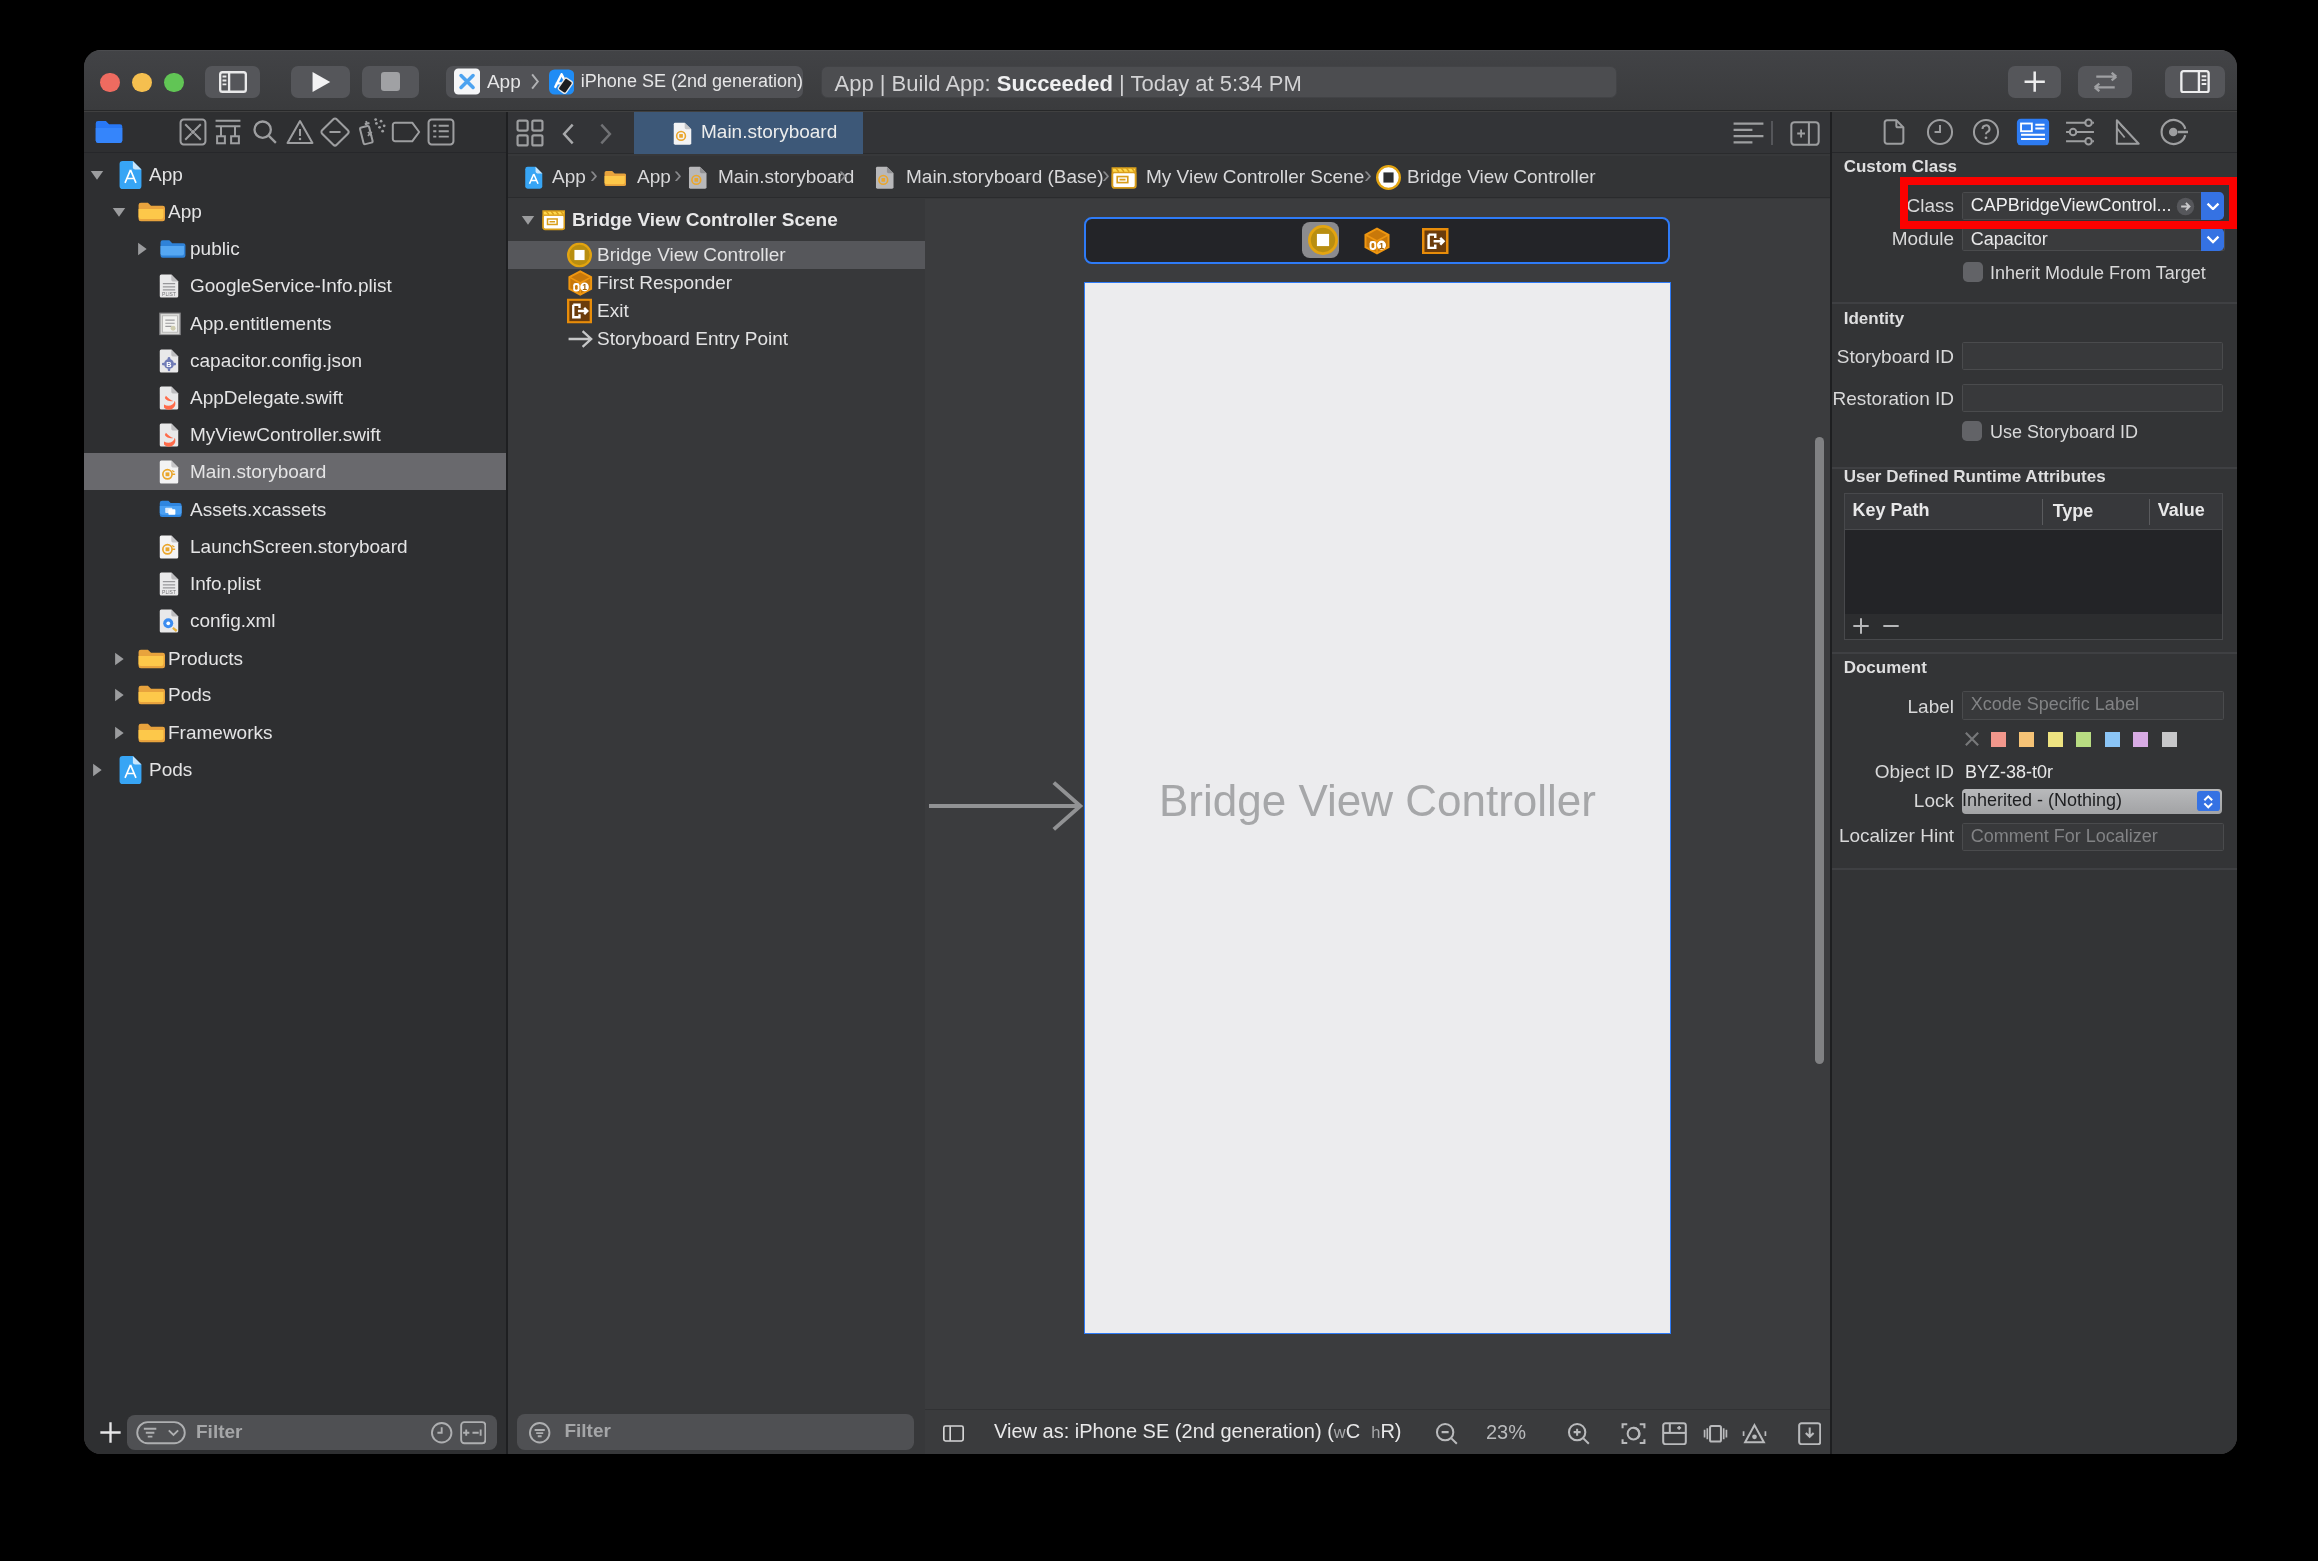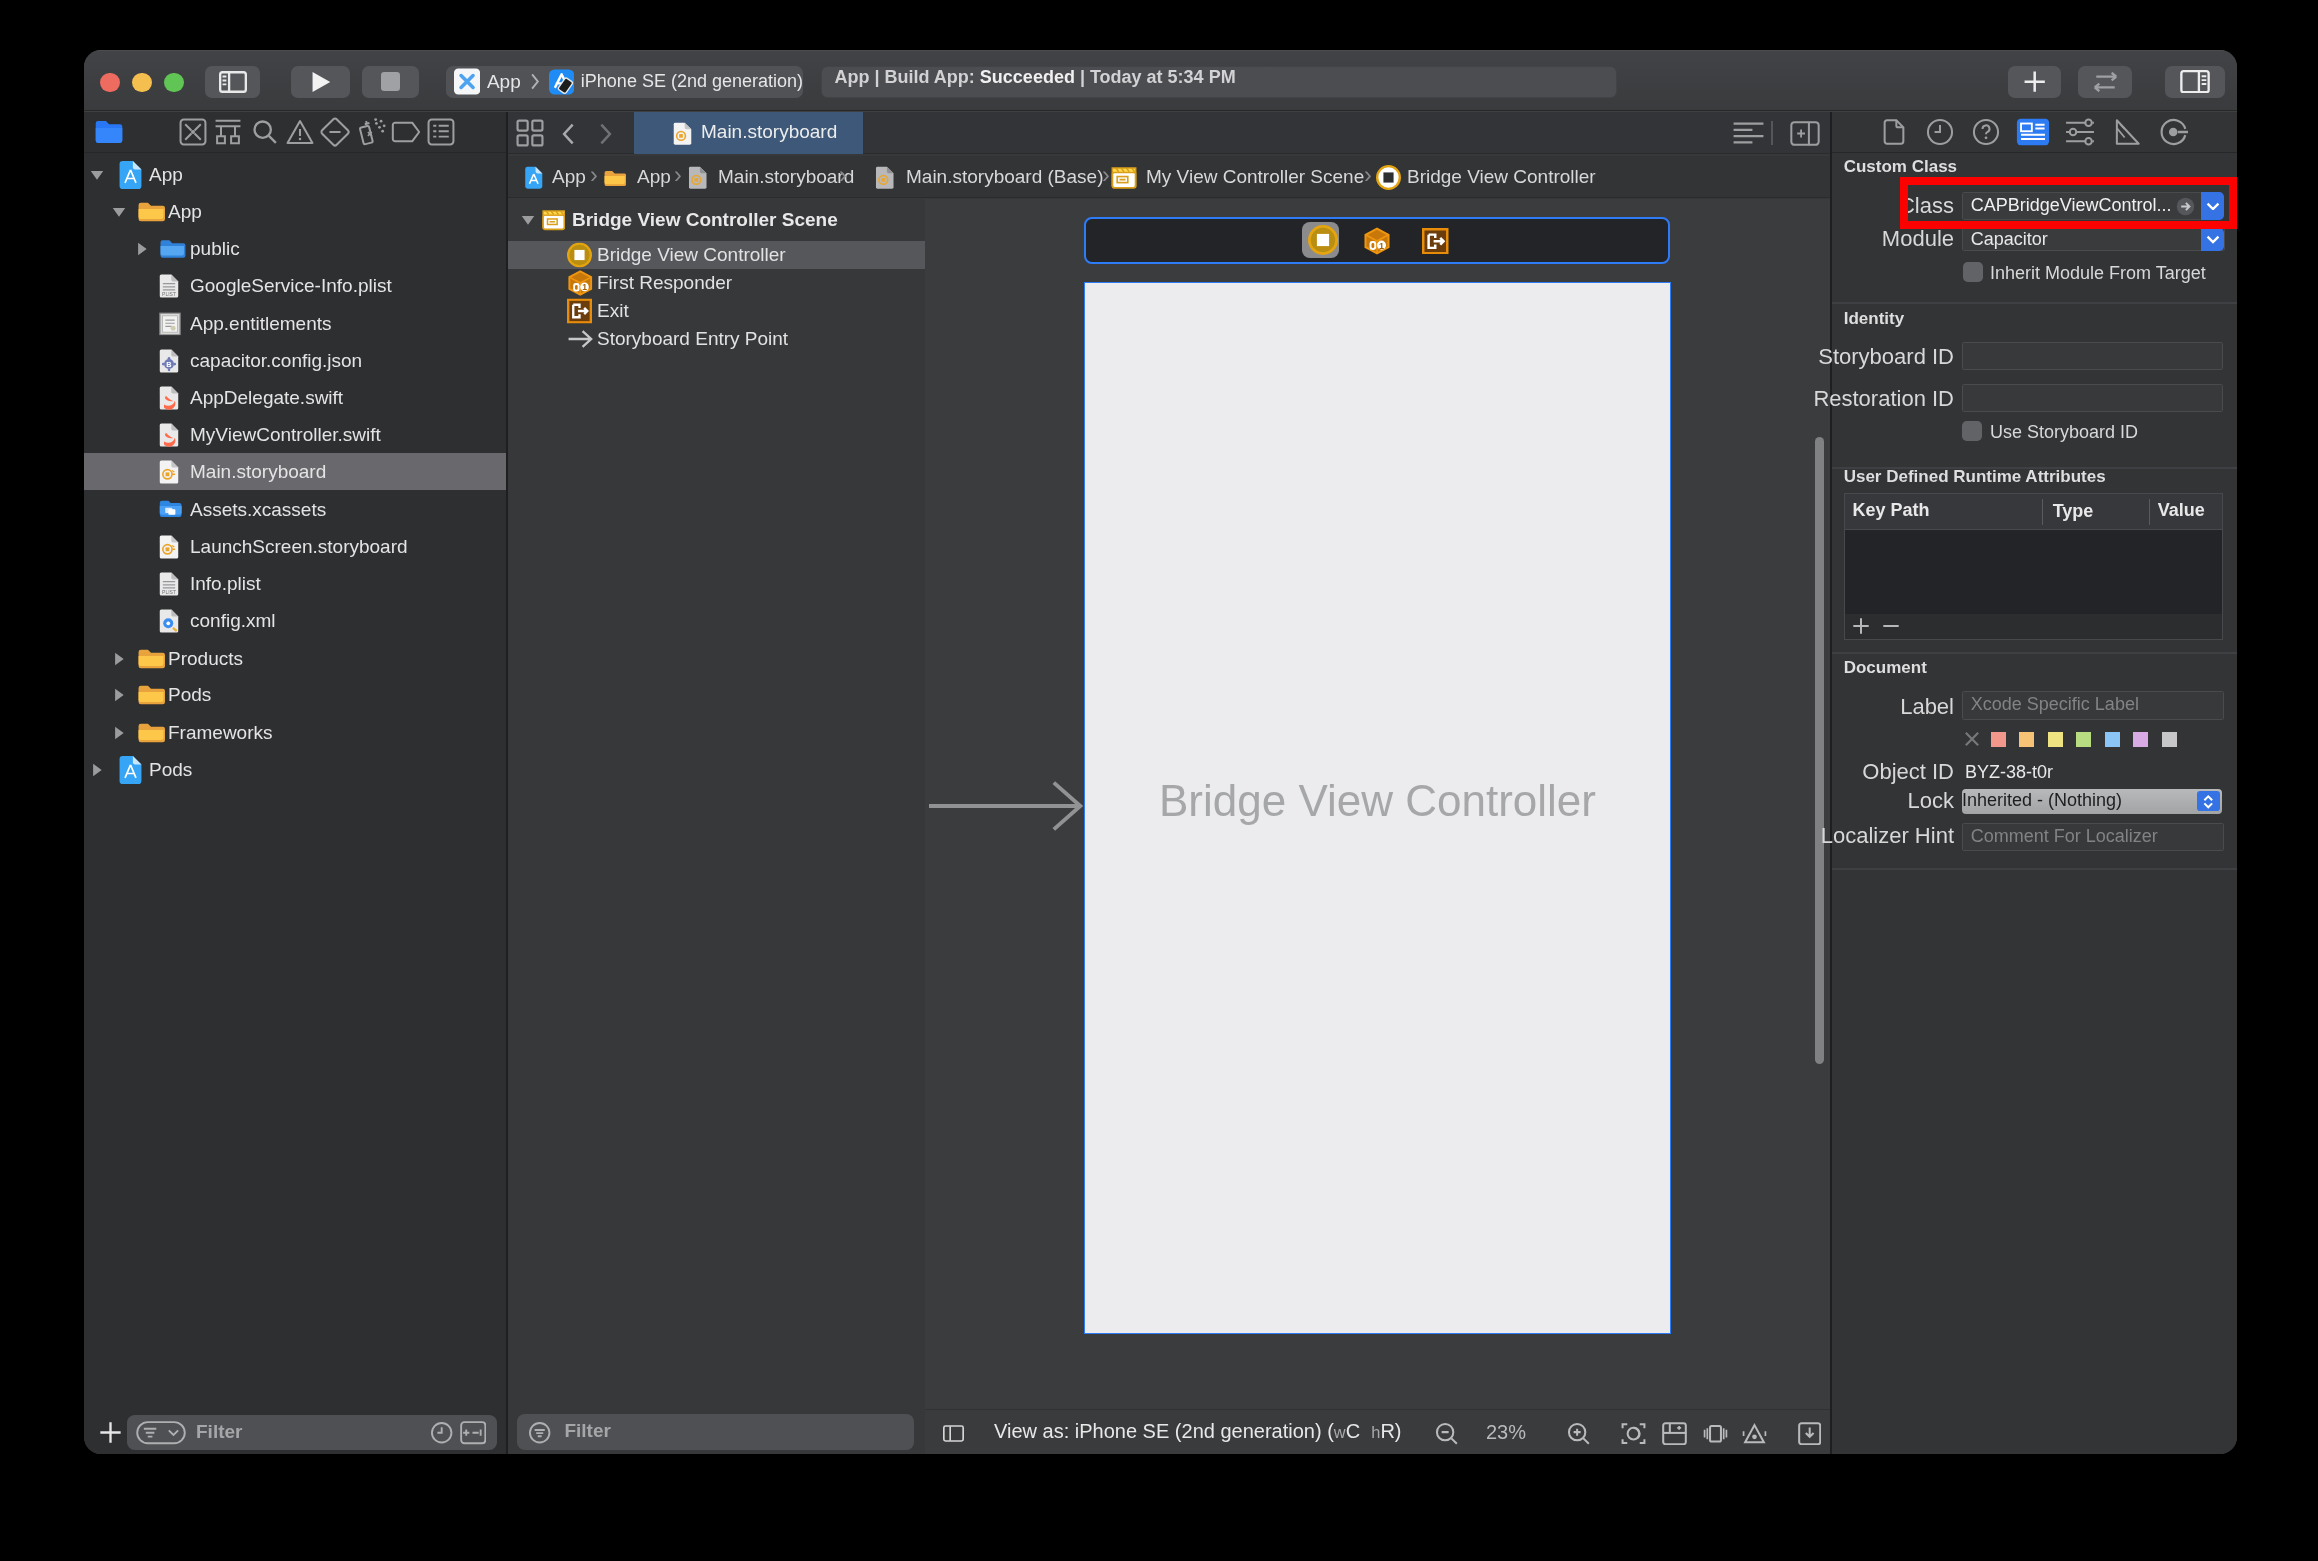--- a/index.html
+++ b/index.html
@@ -13,21 +13,21 @@
 }
 
 #titlebar { position:absolute; left:0; top:0; width:100%; height:61px;
   background:linear-gradient(#424346,#3a3b3d); border-bottom:1.6px solid #272829; box-shadow:inset 0 0.8px 0 rgba(255,255,255,0.07); }
 .light { position:absolute; top:22.6px; width:19.5px; height:19.5px; border-radius:50%; }
 .tbtn { position:absolute; top:15.6px; height:32px; background:#55565a; border-radius:7px; }
 .cc { display:flex; align-items:center; justify-content:center; }
 #schemechip { position:absolute; left:362px; top:15.6px; width:357px; height:32px; background:#515256; border-radius:7px;
   display:flex; align-items:center; color:#e6e6e7; font-size:19px; white-space:nowrap; }
 #statuspill { position:absolute; left:737px; top:15.6px; width:796px; height:32px; background:#4c4d50; border:0.8px solid #424346; border-radius:6.2px;
-  display:flex; align-items:flex-start; color:#d2d2d4; font-size:18px;font-weight:bold; }
+  display:flex; align-items:flex-end; color:#d2d2d4; font-size:22px; }
 
 #nav { position:absolute; left:0; top:62px; width:422px; bottom:0; background:#2e2f31; }
 #navsep { position:absolute; left:422px; top:62px; width:2.3px; bottom:0; background:#1e1f21; }
 #editor { position:absolute; left:424px; top:62px; width:1322px; bottom:0; background:#37383a; }
 #cansep { position:absolute; left:1746px; top:62px; width:2.3px; bottom:0; background:#1e1f21; }
 #inspector { position:absolute; left:1748px; top:62px; width:405px; bottom:0; background:#333436; }
 
 #navicons { position:absolute; left:0; top:0; width:100%; height:41px; border-bottom:1.6px solid #26272a; }
 .nico { position:absolute; top:20px; transform:translate(-50%,-50%); }
 .trow { position:absolute; left:0; width:100%; height:37px; color:#e4e4e5; font-size:19px; }
@@ -46,21 +46,21 @@
 
 #canvas { position:absolute; left:417px; top:87px; right:0; bottom:0; background:#3b3c3e; }
 #scenebar { position:absolute; background:#232428; border:2.3px solid #2e7bf7; border-radius:7.8px; }
 #device { position:absolute; background:#ececee; border:1.6px solid #2e7bf7; }
 #canvasbar { position:absolute; left:0; bottom:0; width:100%; height:45px; background:#3a3b3d; border-top:1.6px solid #313234;
   color:#e8e8e9; font-size:20px; }
 
 #insicons { position:absolute; left:0; top:0; width:100%; height:41px; border-bottom:1.6px solid #26272a; }
 .ihead { position:absolute; left:11.7px; font-size:17px; font-weight:bold; color:#dededf; }
 .ilabel { position:absolute; font-size:18px; color:#d8d8d9; transform:translateY(-50%); }
-.rlabel { position:absolute; font-size:22px; color:#d8d8d9; transform:translateY(-50%); text-align:right; }
+.rlabel { position:absolute; font-size:19px; color:#d8d8d9; transform:translateY(-50%); text-align:right; }
 .ifield { position:absolute; background:#3a3b3d; border:1.6px solid #4a4b4d; border-radius:1.6px; }
 .isep { position:absolute; left:0; width:100%; height:1.6px; background:#3f4043; }
 .bluedd { position:absolute; width:23.4px; background:#3572e3; border-radius:0 4.7px 4.7px 0; display:flex; align-items:center; justify-content:center; }
 .chk { position:absolute; width:20px; height:20px; background:#626367; border-radius:4.7px; }
 .ph { color:#828385; }
 .jc { color:#88898c; font-size:23.4px; top:50%; transform:translateY(-54%); }
 </style>
 </head>
 <body>
 <div id="win">

